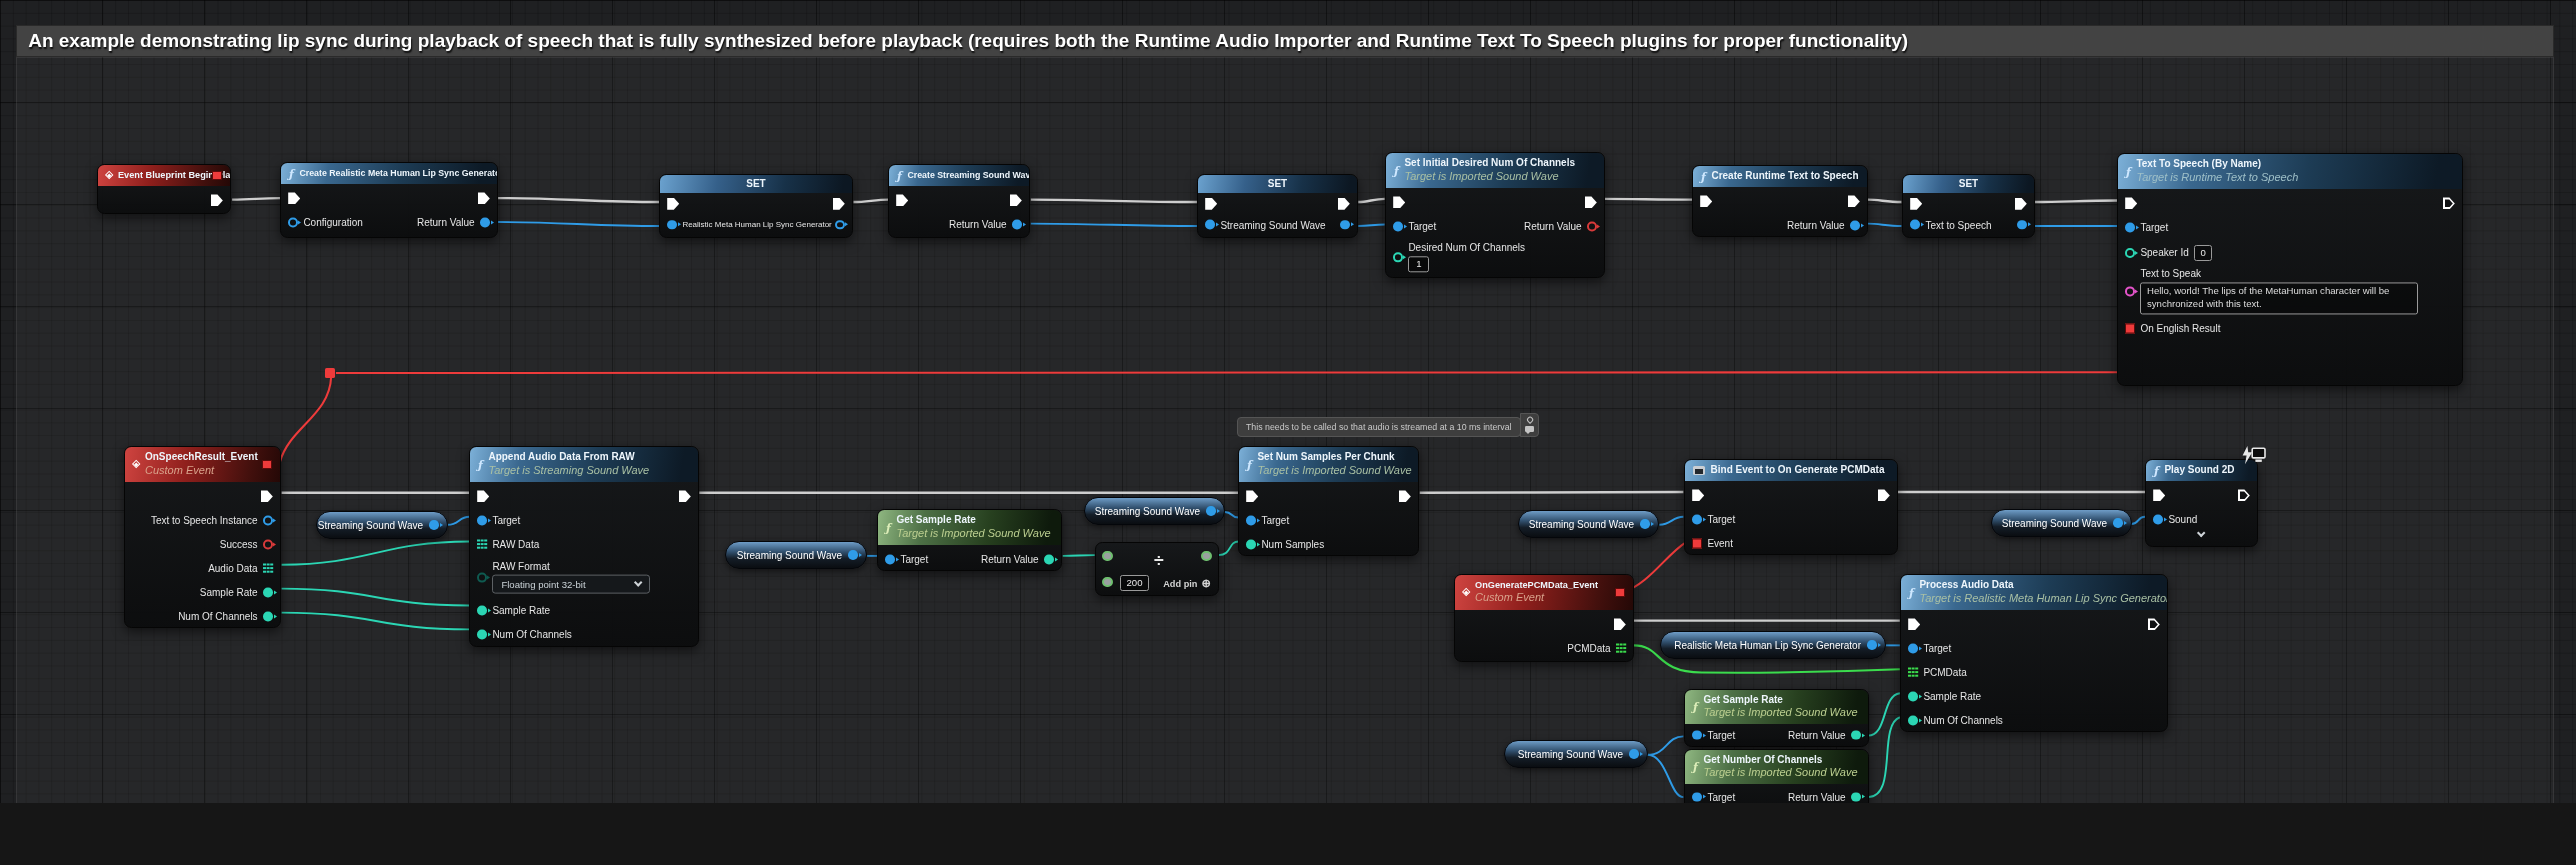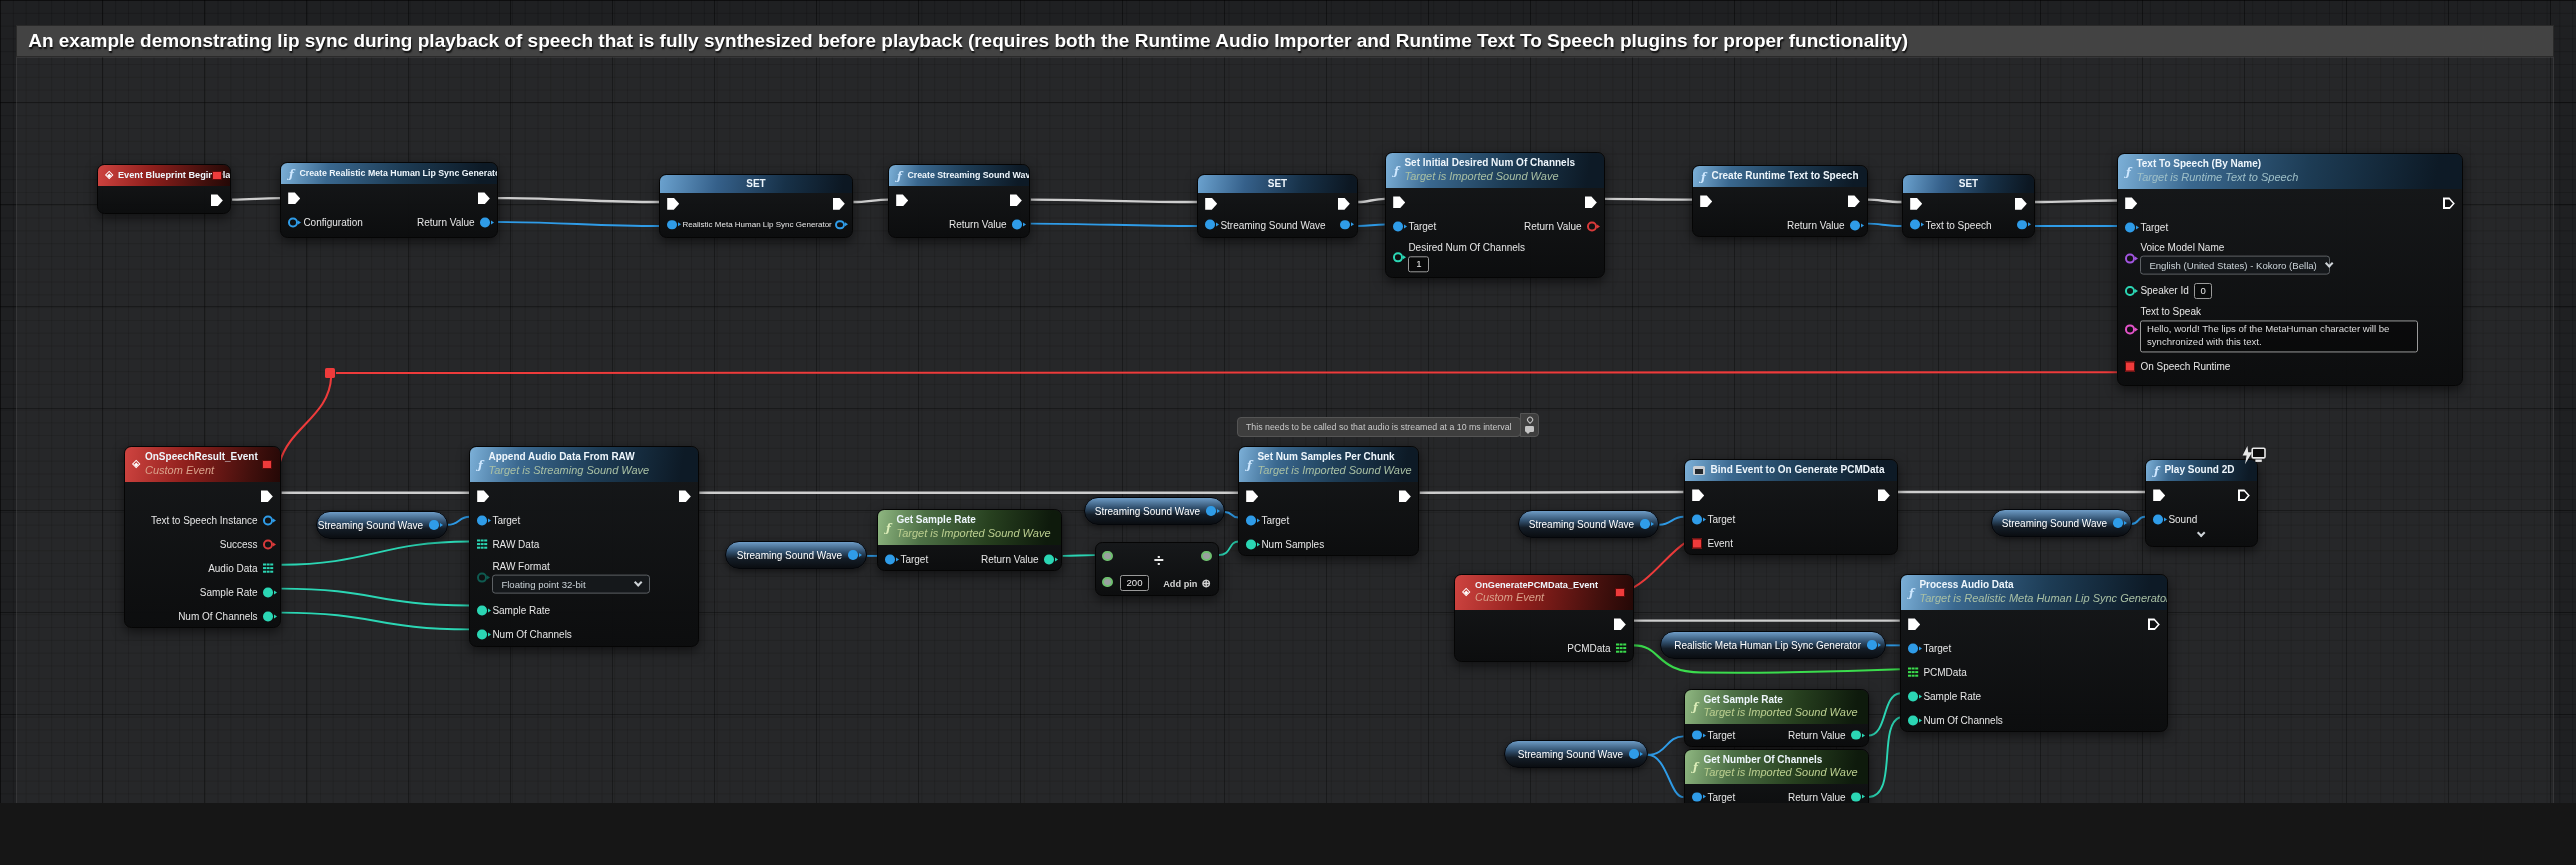--- a/index.html
+++ b/index.html
@@ -393,52 +393,40 @@
         <div class="pr">
             <span class="pin exec h"></span>
           </div>
       </div>
       <div class="prow">
         <div class="pl">
             <span class="pin cir" style="--c:var(--c-object);"></span>
             <span class="plabel">Target</span>
           </div>
       </div>
-      <div class="prow" style="height:38px;">
-        <div class="pl">
-            <span class="pin cir h" style="--c:var(--c-name_pin);"></span>
-          <div class="stack">
-            <span class="plabel">Voice Model Name</span>
-            <div class="dd" style="width:190px;">
-              <span>English (United States) - Kokoro (Bella)</span>
-              <span class="chev"></span>
-            </div>
-          </div>
-        </div>
-      </div>
       <div class="prow" style="height:27px;">
         <div class="pl">
             <span class="pin cir h" style="--c:var(--c-integer);"></span>
           <span class="plabel">Speaker Id</span>
           <span class="vbox">0</span>
         </div>
       </div>
       <div class="prow" style="height:50px;">
         <div class="pl">
             <span class="pin cir h" style="--c:var(--c-text_pin);"></span>
           <div class="stack">
             <span class="plabel">Text to Speak</span>
             <div class="tbox">Hello, world! The lips of the MetaHuman character will be synchronized with this text.</div>
           </div>
         </div>
       </div>
       <div class="prow">
         <div class="pl">
             <span class="pin sqp"></span>
-            <span class="plabel">On Speech Runtime</span>
+            <span class="plabel">On English Result</span>
           </div>
       </div>
     </div>
   </div>
 
   <div class="reroute" style="left:325px;top:368px;"></div>
 
   <div class="node" style="left:124px;top:446px;width:157px;height:182px;">
     <div class="hd hd2 red">
       <span class="dia"></span>

